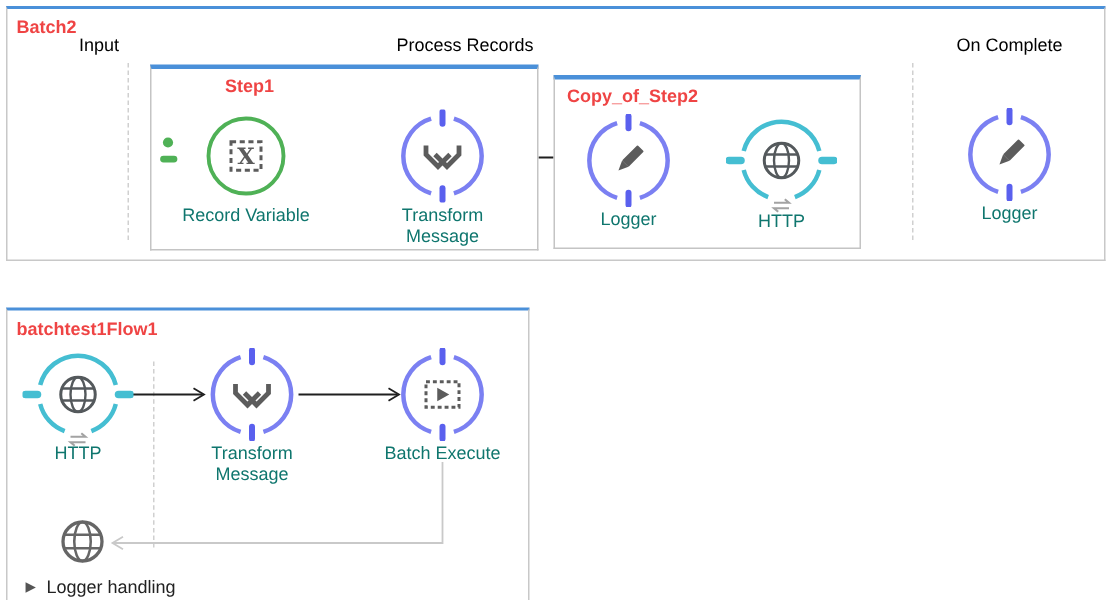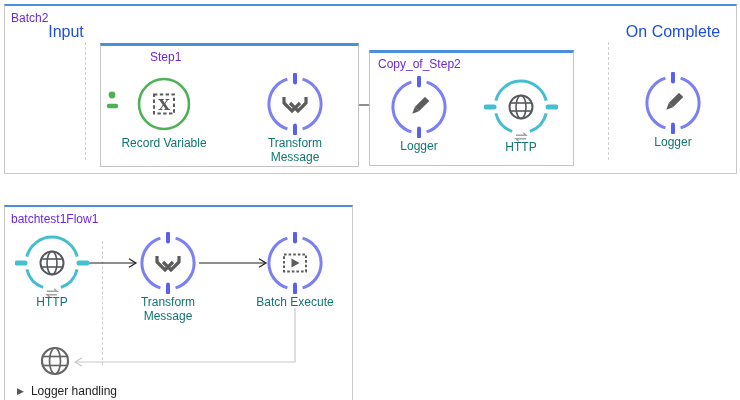--- a/index.html
+++ b/index.html
@@ -1,35 +1,36 @@
 <!DOCTYPE html>
 <html><head>
 <meta charset="utf-8">
 <style>
   html,body{margin:0;padding:0;}
   body{width:740px;height:400px;position:relative;background:#ffffff;
        font-family:"Liberation Sans", sans-serif;overflow:hidden;}
   .flow{position:absolute;background:#fff;border:1px solid #c8c8c8;border-top:2px solid #4a90d9;}
   .step{position:absolute;background:#fff;border:1px solid #c4c4c4;border-top:3px solid #4a90d9;}
-  .flow-title{position:absolute;font-size:12px;color:#6d28d9;white-space:nowrap;}
-  .section-label{position:absolute;font-size:16px;color:#1d4ed8;text-align:center;}
+  .flow-title{position:absolute;font-size:12px;color:#ef4444;white-space:nowrap;font-weight:bold;}
+  .section-label{position:absolute;font-size:12px;color:#000000;text-align:center;}
   .vdash{position:absolute;width:0;border-left:1px dashed #d0d0d0;}
   .node-label{position:absolute;font-size:12px;color:#0f766e;text-align:center;line-height:1.2;}
   .icon-svg{position:absolute;}
   .arrows{position:absolute;left:0;top:0;pointer-events:none;}
   .err-row{position:absolute;font-size:12px;color:#222;display:flex;align-items:center;gap:7px;}
   .err-tri{font-size:9px;color:#555;line-height:1;}
 </style>
 </head>
 <body>
 
 <div class="flow" style="left:4px;top:4px;width:731px;height:167px;">
   <div class="flow-title" style="left:6px;top:5px;">Batch2</div>
 
   <div class="section-label" style="left:29px;top:17px;width:64px;">Input</div>
+  <div class="section-label" style="left:205px;top:17px;width:200px;">Process Records</div>
   <div class="section-label" style="left:598px;top:17px;width:140px;">On Complete</div>
 
   <div class="vdash" style="left:80px;top:36px;height:118px;"></div>
   <div class="vdash" style="left:603px;top:36px;height:118px;"></div>
 
   <svg class="arrows" width="729" height="163" viewBox="0 0 729 163">
     <g stroke="#1f1f1f" stroke-width="1.2" fill="none">
       <path d="M179 98 H250"></path>
         <path d="M244 93.8 L251 98 L244 102.2"></path>
       <path d="M352 99 H386"></path>

